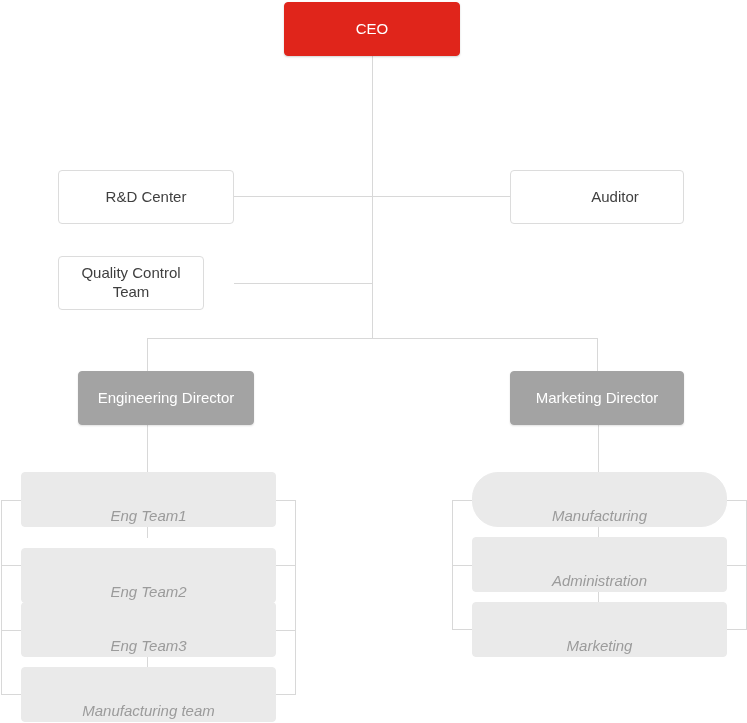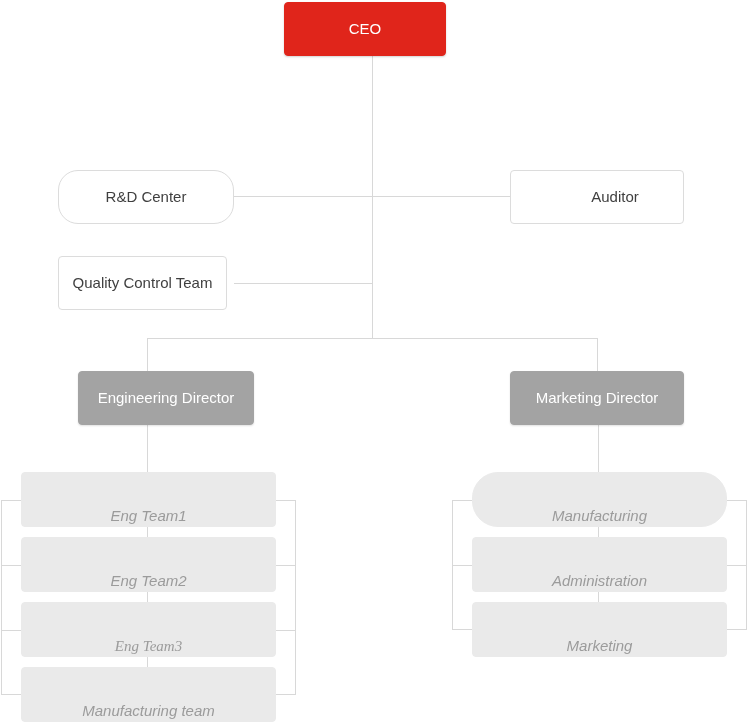--- a/index.html
+++ b/index.html
@@ -114,53 +114,53 @@
   <div class="line line-v" style="left:452px; top:500px; height:129px;"></div>
   <div class="line line-h" style="left:452px; top:500px; width:20px;"></div>
   <div class="line line-h" style="left:452px; top:565px; width:20px;"></div>
   <div class="line line-h" style="left:452px; top:629px; width:20px;"></div>
 
   <div class="line line-v" style="left:746px; top:500px; height:129px;"></div>
   <div class="line line-h" style="left:726px; top:500px; width:21px;"></div>
   <div class="line line-h" style="left:726px; top:565px; width:21px;"></div>
   <div class="line line-h" style="left:726px; top:629px; width:21px;"></div>
 
-  <div class="node node--exec" style="left:284px; top:2px; width:162px; height:54px;">
+  <div class="node node--exec" style="left:284px; top:2px; width:176px; height:54px;">
     <span>CEO</span>
   </div>
 
-  <div class="node node--staff" style="left:58px; top:170px; width:176px; height:54px;border-radius:20px;">
+  <div class="node node--staff" style="left:58px; top:170px; width:176px; height:54px;">
     <span>R&amp;D Center</span>
   </div>
 
-  <div class="node node--staff" style="left:58px; top:256px; width:169px; height:54px;">
+  <div class="node node--staff" style="left:58px; top:256px; width:146px; height:54px;">
     <span>Quality Control Team</span>
   </div>
 
   <div class="node node--staff" style="left:510px; top:170px; width:174px; height:54px;padding-left:44px;">
     <span>Auditor</span>
   </div>
 
   <div class="node node--director" style="left:58px; top:371px; width:176px; height:54px;margin-left:20px;">
     <span>Engineering Director</span>
   </div>
 
   <div class="node node--director" style="left:510px; top:371px; width:174px; height:54px;">
     <span>Marketing Director</span>
   </div>
 
   <div class="node node--team" style="left:21px; top:472px; width:255px; height:55px;">
     <span>Eng Team1</span>
   </div>
 
-  <div class="node node--team" style="left:21px; top:537px; width:255px; height:55px;">
+  <div class="node node--team" style="left:21px; top:548px; width:255px; height:55px;">
     <span>Eng Team2</span>
   </div>
 
-  <div class="node node--team" style="left:21px; top:602px; width:255px; height:55px;font-family:Liberation Serif, serif;">
+  <div class="node node--team" style="left:21px; top:602px; width:255px; height:55px;">
     <span>Eng Team3</span>
   </div>
 
   <div class="node node--team" style="left:21px; top:667px; width:255px; height:55px;">
     <span>Manufacturing team</span>
   </div>
 
   <div class="node node--team" style="left:472px; top:472px; width:255px; height:55px;border-radius:26px;">
     <span>Manufacturing</span>
   </div>

